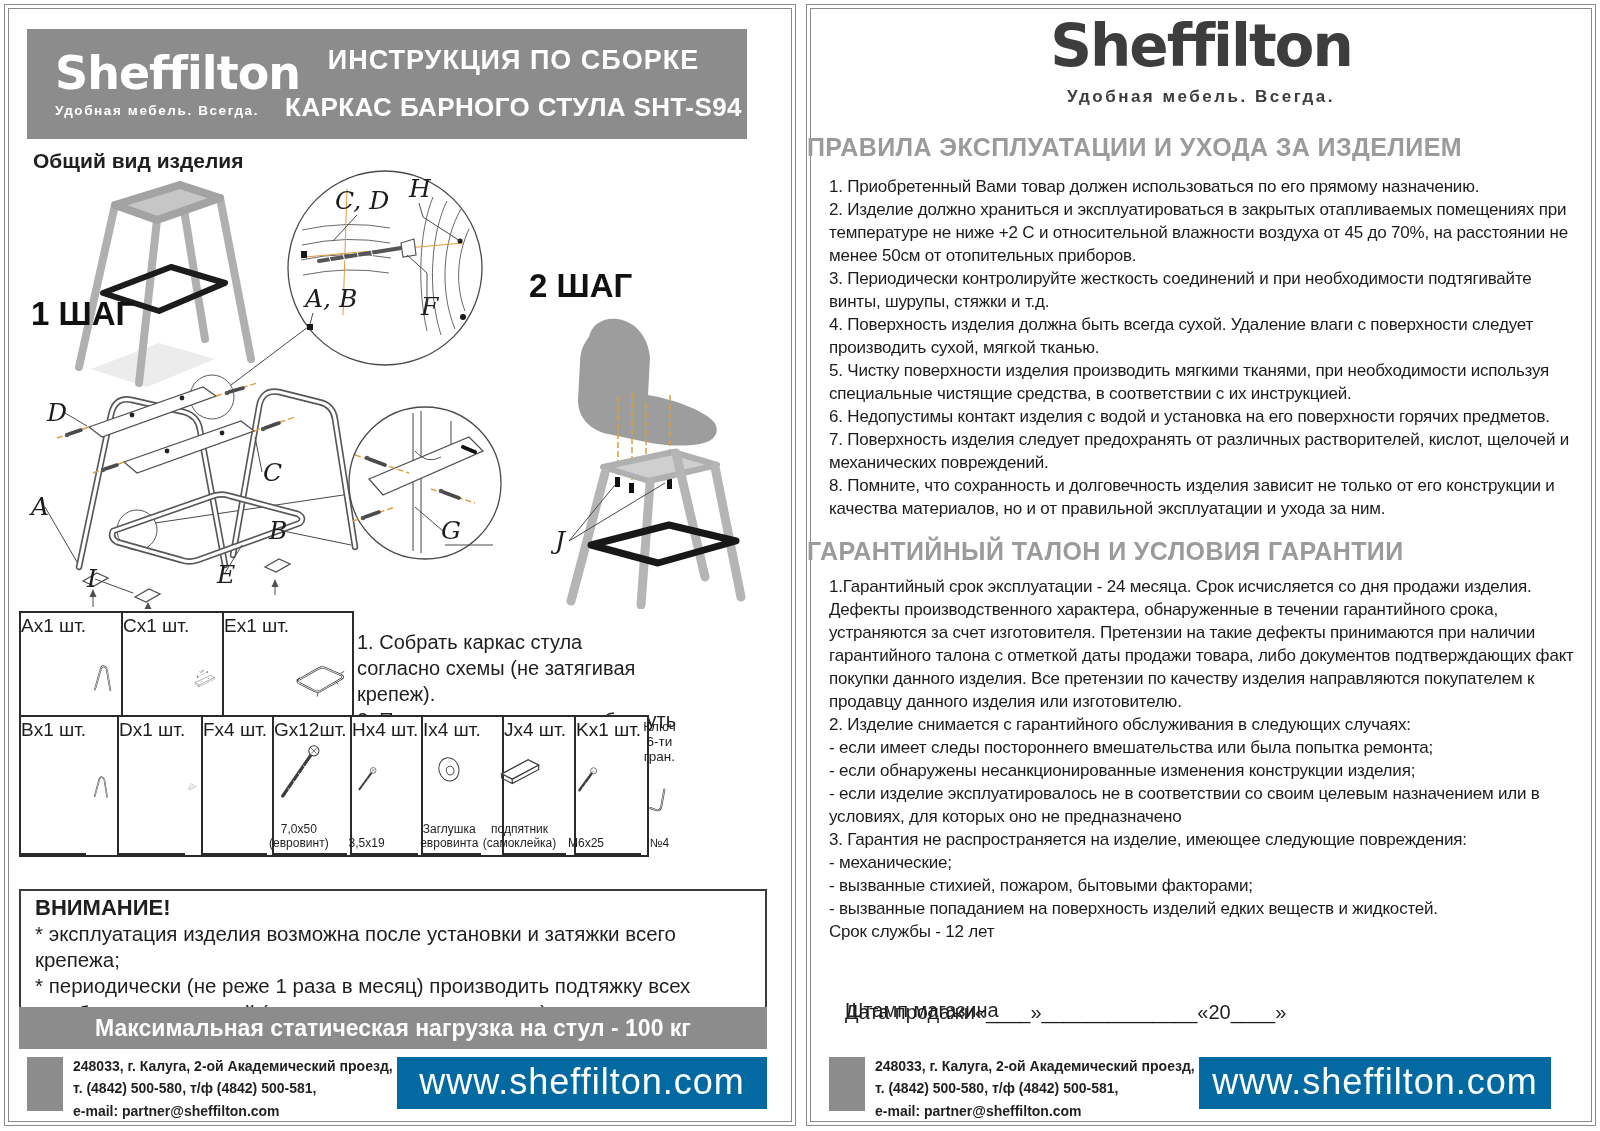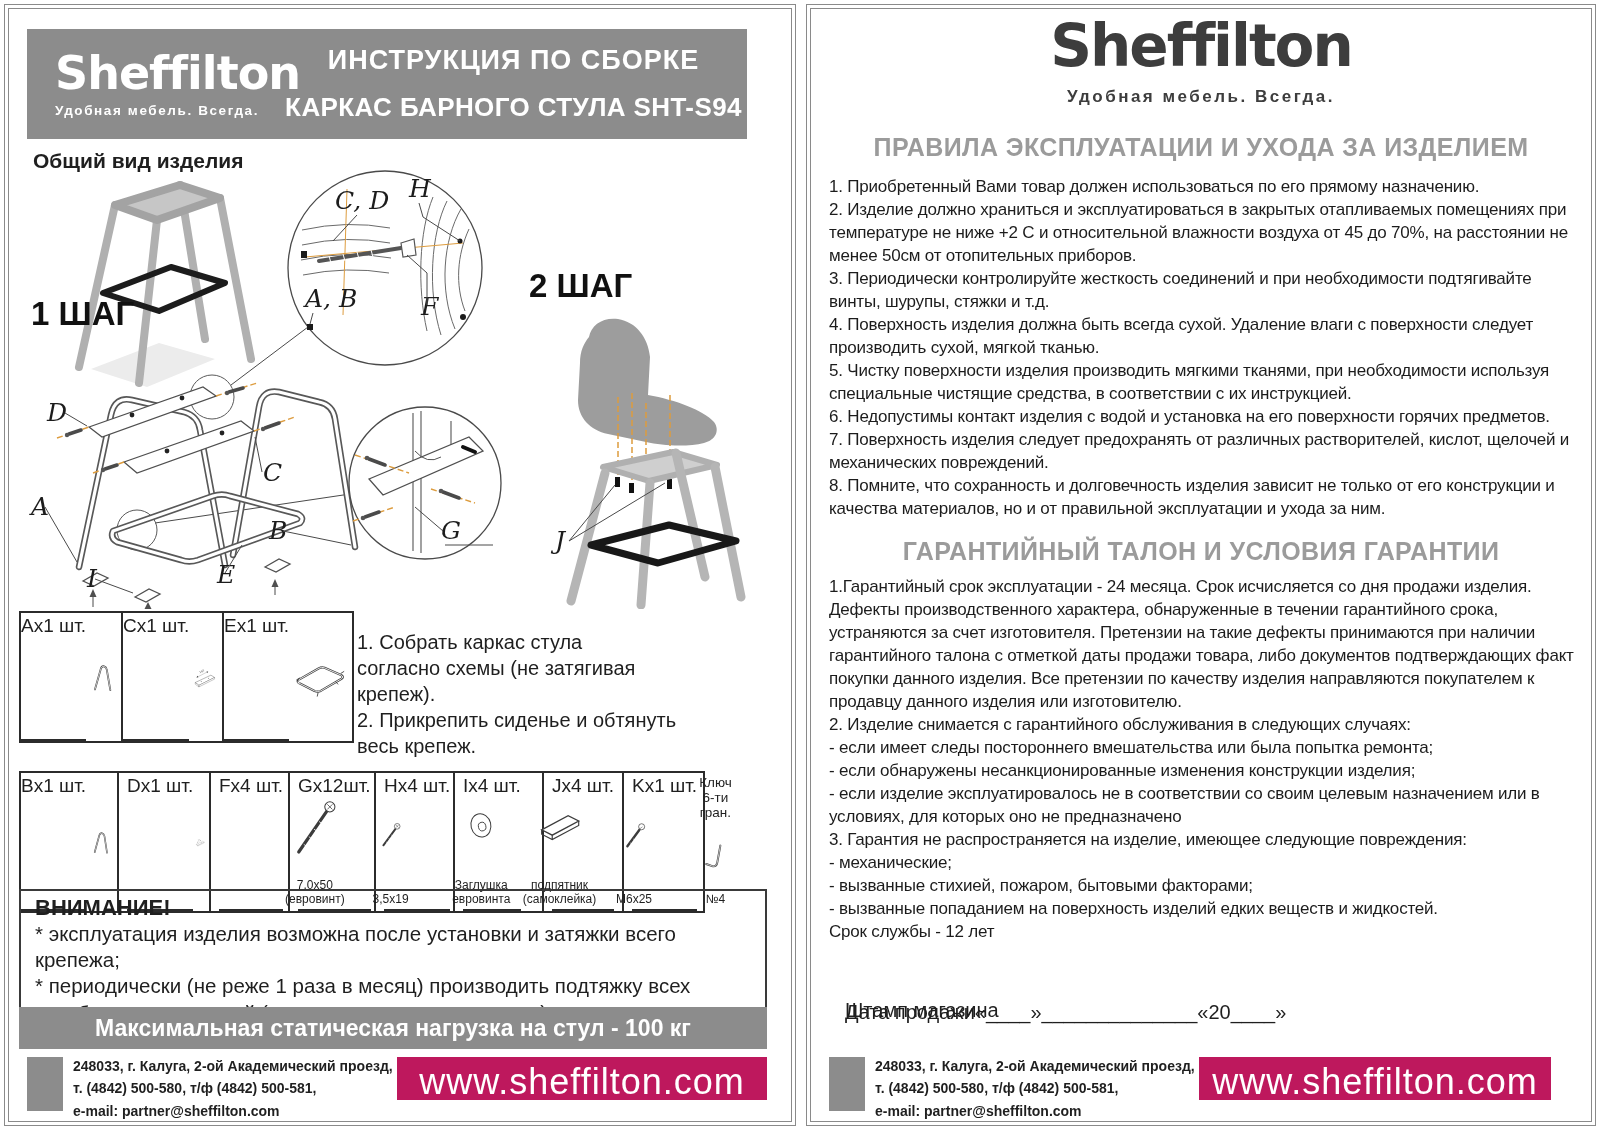--- a/index.html
+++ b/index.html
@@ -42,48 +42,48 @@
 
   .ptable { position:absolute; display:flex; border:2px solid #2b2b2b; background:#fff; box-sizing:border-box; }
   .pcol { border-right:2px solid #2b2b2b; display:flex; box-sizing:border-box; }
   .pcol:last-child { border-right:none; }
   .ph { border-bottom:2px solid #2b2b2b; text-align:center; font-size:19px; padding:2px 0 3px; white-space:nowrap; }
   .pb { flex:1; display:flex; flex-direction:column; align-items:center; justify-content:flex-end; padding:2px; min-height:0; }
   .pb svg { flex:1; width:96%; min-height:0; }
   .pdesc { font-size:12px; text-align:center; line-height:1.15; white-space:pre-line; padding-bottom:2px; }
   .pdesc-top { font-size:13.5px; text-align:center; line-height:1.1; white-space:pre-line; padding-top:1px; }
   #table1 { left:14px; top:606px; height:132px; }
-  #table2 { left:14px; top:766px; height:142px;gap:8px; }
+  #table2 { left:14px; top:710px; height:142px; }
 
   .steps-text { position:absolute; left:352px; top:624px; width:345px;
                 font-size:20px; line-height:1.3; white-space:pre-line; }
 
   .warning-box { position:absolute; left:14px; top:884px; width:748px; height:122px;
                  border:2px solid #3a3a3a; box-sizing:border-box; padding:4px 14px; }
   .warning-title { font-size:22px; font-weight:bold; }
   .warning-body { font-size:20.5px; line-height:1.28; white-space:pre-line; }
 
   .load-banner { position:absolute; left:14px; top:1002px; width:748px; height:42px;
                  background:#8c8c8c; color:#fff; font-weight:bold; font-size:23px;
                  text-align:center; line-height:42px; }
 
   .pfooter { position:absolute; left:0; right:0; top:1050px; height:62px; }
   .f-square { position:absolute; left:22px; top:2px; width:36px; height:54px; background:#8c8c8c; }
   .f-addr { position:absolute; left:68px; top:0; font-size:14px; font-weight:bold; line-height:1.6; }
-  .f-web { position:absolute; left:392px; top:2px; width:370px; height:43px; background:#be185d;
+  .f-web { position:absolute; left:392px; top:2px; width:370px; height:52px; background:#0369a1;
            color:#fff; font-size:36px; text-align:center; line-height:50px; letter-spacing:1px; }
   #pageR .f-web { width:352px; }
 
   
   .r-logo { position:absolute; top:12px; left:0; right:0; text-align:center; font-size:58px;
             font-weight:bold; color:#3d3d3d; letter-spacing:-2px; line-height:1;
             font-family:"DejaVu Sans", sans-serif; }
   .r-tag { position:absolute; top:82px; left:0; right:0; text-align:center; font-size:17px;
            font-weight:bold; color:#3d3d3d; letter-spacing:2.5px; }
-  .r-title { position:absolute; left:0; right:0; text-align:center; font-size:25px;
+  .r-title { position:absolute; left:0; right:0; text-align:left; font-size:25px;
              font-weight:bold; color:#9b9b9b; letter-spacing:0.4px; }
   #rulesTitle { top:128px; }
   #warrTitle  { top:532px; }
   .r-text { position:absolute; left:22px; width:748px; font-size:17px; line-height:23px;
             letter-spacing:-0.2px; color:#1c1c1c; }
   #rulesText { top:170px; }
   #warrText  { top:570px; }
   .r-text p { margin:0; }
   .sale-row { position:absolute; left:38px; right:44px; top:948px; display:flex;
               justify-content:flex-start; font-size:20px;margin-top:48px; }

